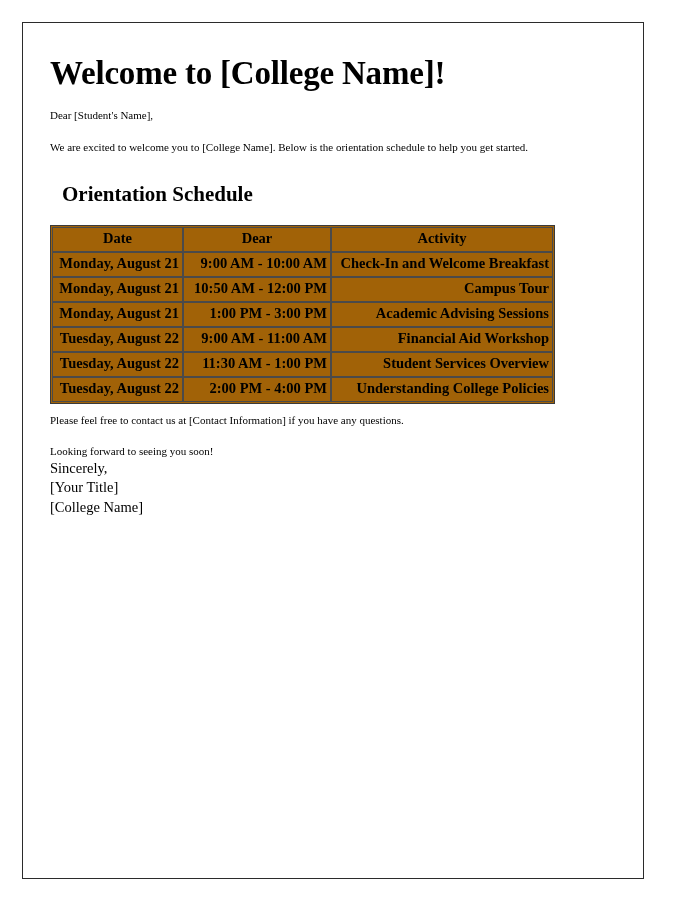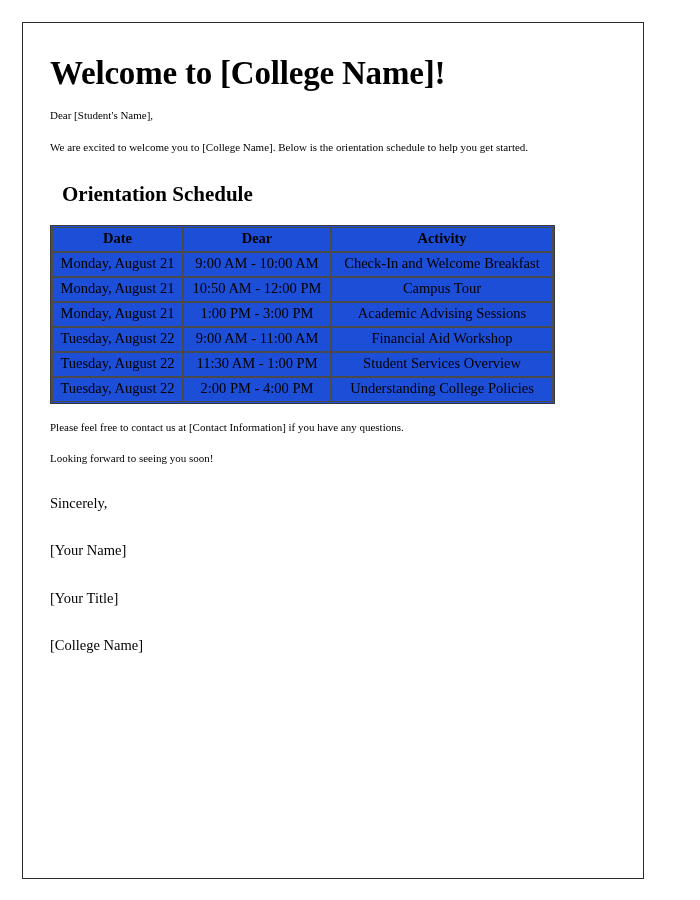--- a/index.html
+++ b/index.html
@@ -50,59 +50,60 @@
     margin: 27px 0 0 12px;
   }
 
   
   .para {
     font-size: 11px;
     line-height: 1.33;
     margin: 17px 0 0 0;
     max-width: 568px;
   }
-  .para.tight { margin-top: 16px; }
+  .para.tight { margin-top: 9px; }
 
   .signature-line {
     font-size: 14.5px;
     line-height: 1.33;
-    margin: 28px 0 0 0;
+    margin: 0 0 0 0;
     font-family: Liberation Serif, serif;
   }
 
   
   .table-wrap {
     margin-top: 19px;
   }
   table.schedule {
     border-collapse: separate;
     border-spacing: 0;
     border: 1.5px solid #3a3a3a;
-    background: #1d4ed8;
+    background: #a16207;
     font-size: 14.5px;
     table-layout: fixed;
     width: 504px;
     padding: 1px;
   }
   table.schedule th,
   table.schedule td {
     border: 1.2px solid #4a4a4a;
     padding: 1px 3px 2px 3px;
     height: 20px;
     line-height: 1.2;
     vertical-align: middle;
     white-space: nowrap;
     overflow: hidden;
   }
   table.schedule th {
     font-weight: bold;
     text-align: center;
   }
   table.schedule td {
-    text-align: center;
+    text-align: right;
+    font-weight: bold;
   }
   col.col-date    { width: 131px; }
   col.col-time    { width: 148px; }
   col.col-activity{ width: 222px; }
 </style>
 </head>
 <body>
 
 <div id="page-frame">
   <div id="page-content">
@@ -163,20 +164,19 @@
         </tbody>
       </table>
     </div>
 
     <p class="para tight">Please feel free to contact us at [Contact Information] if you have any questions.</p>
 
     <p class="para">Looking forward to seeing you soon!</p>
 
     <p class="signature-line">Sincerely,</p>
 
-    <p class="signature-line">[Your Name]</p>
 
     <p class="signature-line">[Your Title]</p>
 
     <p class="signature-line">[College Name]</p>
 
   </div>
 </div>
 
 </body></html>

